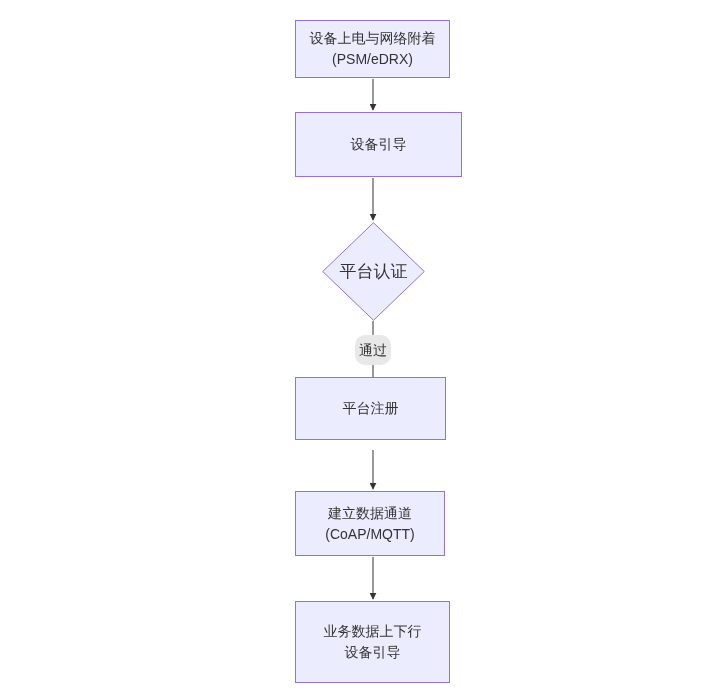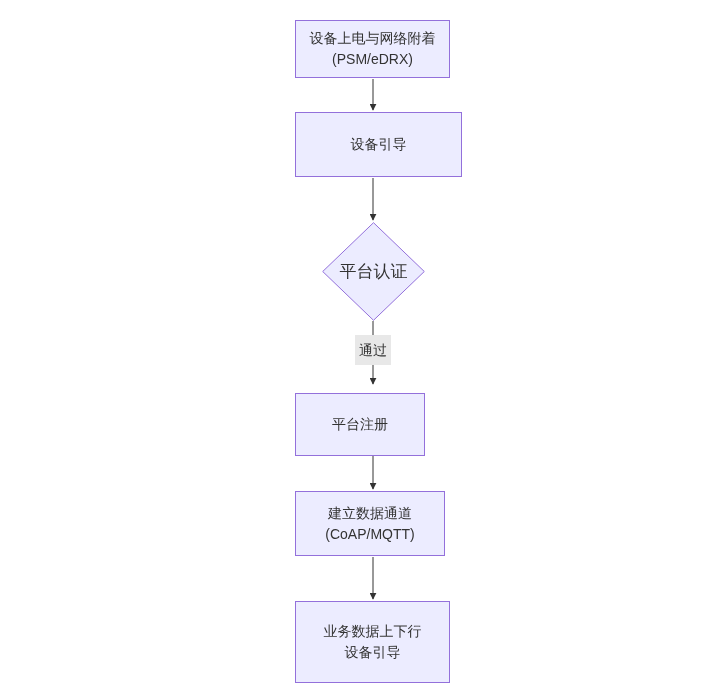--- a/index.html
+++ b/index.html
@@ -61,20 +61,21 @@
   }
   .edge-label {
     position: absolute;
     z-index: 2;
     transform: translate(-50%, -50%);
     background: var(--edge-label-bg);
     padding: 6px 4px;
     font-size: 14px;
     line-height: 18px;
     color: var(--text);
+    border-radius: 10px;
   }
   .text-line { display: block; }
 </style>
 </head>
 <body>
 
 <div class="canvas">
 
   <svg class="edges-layer" width="726" height="700" viewBox="0 0 726 700" xmlns="http://www.w3.org/2000/svg">
     <defs>
@@ -100,21 +101,21 @@
 
   <div class="node diamond-wrap" style="left:322px; top:222px; width:103px; height:99px;">
     <svg class="diamond-svg" width="103" height="99" viewBox="0 0 103 99" xmlns="http://www.w3.org/2000/svg">
       <polygon points="51.5,0.7 102.3,49.5 51.5,98.3 0.7,49.5"></polygon>
     </svg>
     <span class="diamond-label">平台认证</span>
   </div>
 
   <div class="edge-label" style="left:373px; top:350px;">通过</div>
 
-  <div class="node rect" style="left:295px; top:393px; width:130px; height:63px;">
+  <div class="node rect" style="left:295px; top:377px; width:151px; height:63px;">
     <span class="text-line">平台注册</span>
   </div>
 
   <div class="node rect" style="left:295px; top:491px; width:150px; height:65px;">
     <span class="text-line">建立数据通道</span>
     <span class="text-line">(CoAP/MQTT)</span>
   </div>
 
   <div class="node rect" style="left:295px; top:601px; width:155px; height:82px;">
     <span class="text-line">业务数据上下行</span>

